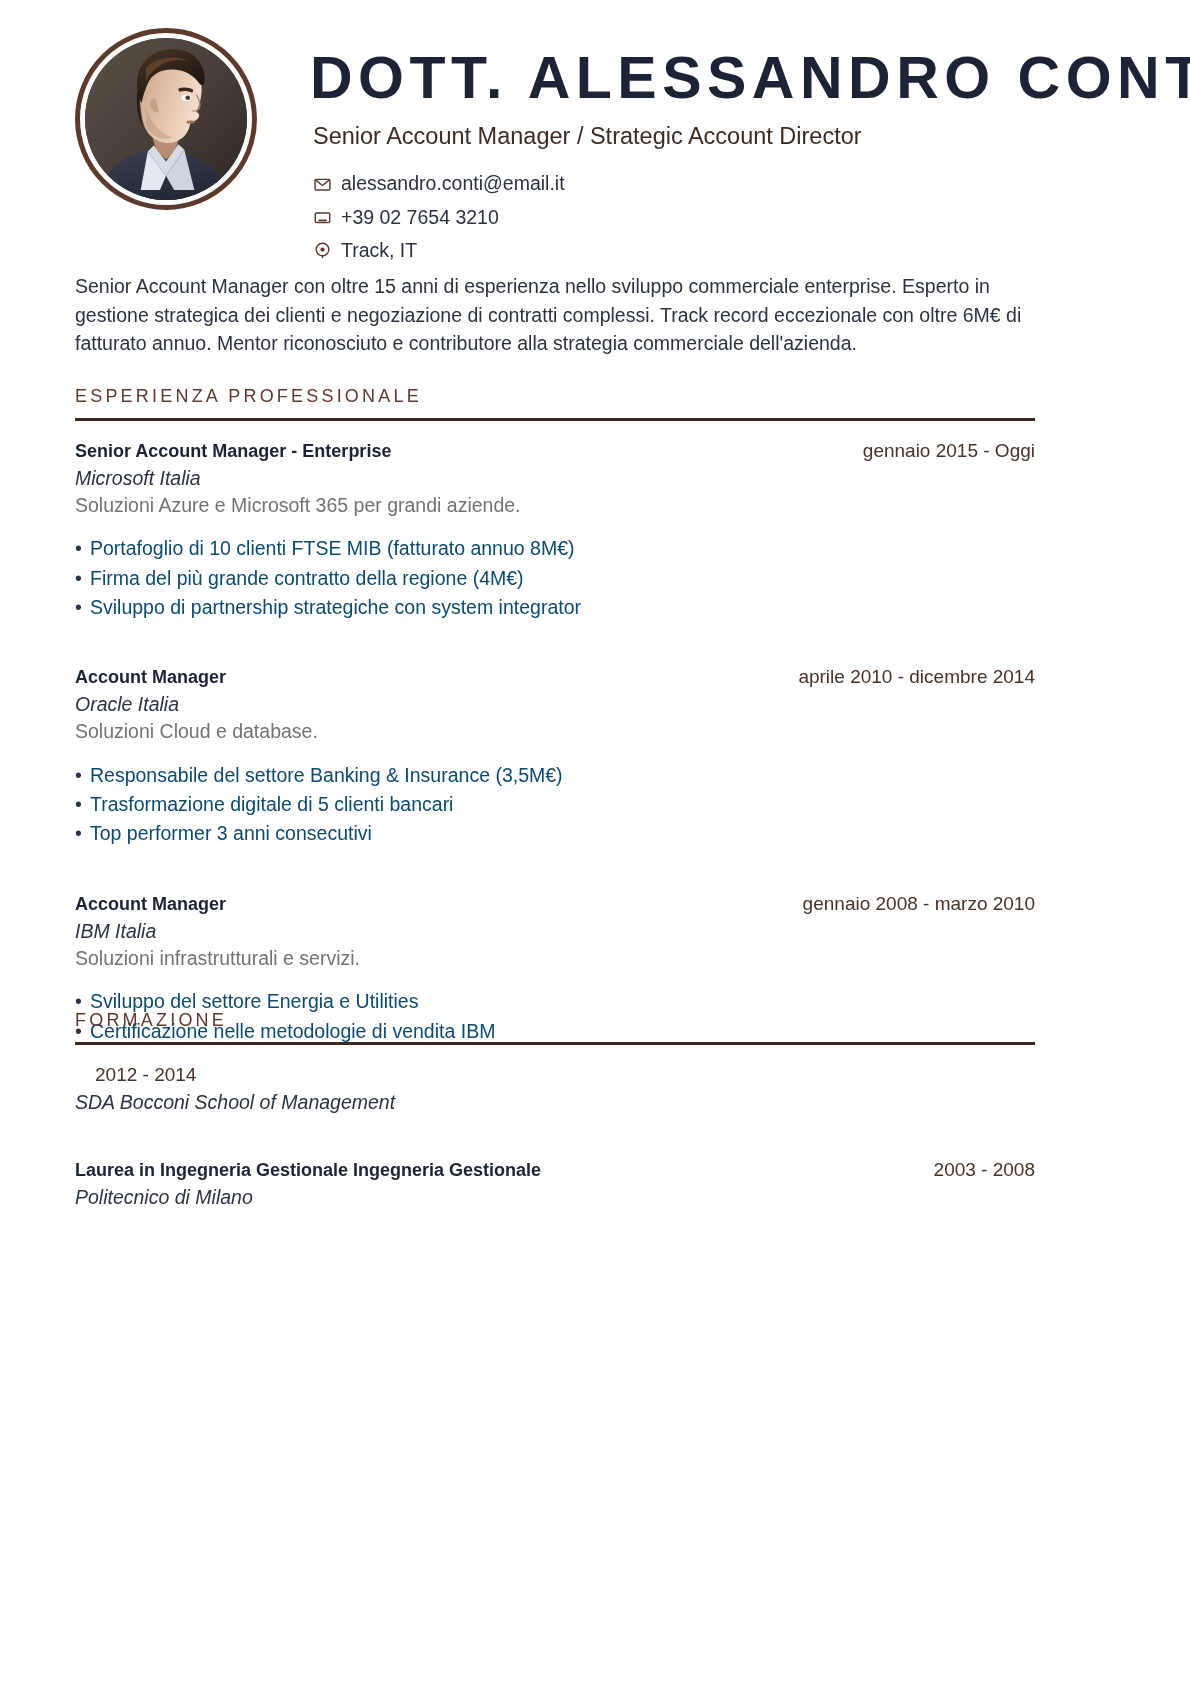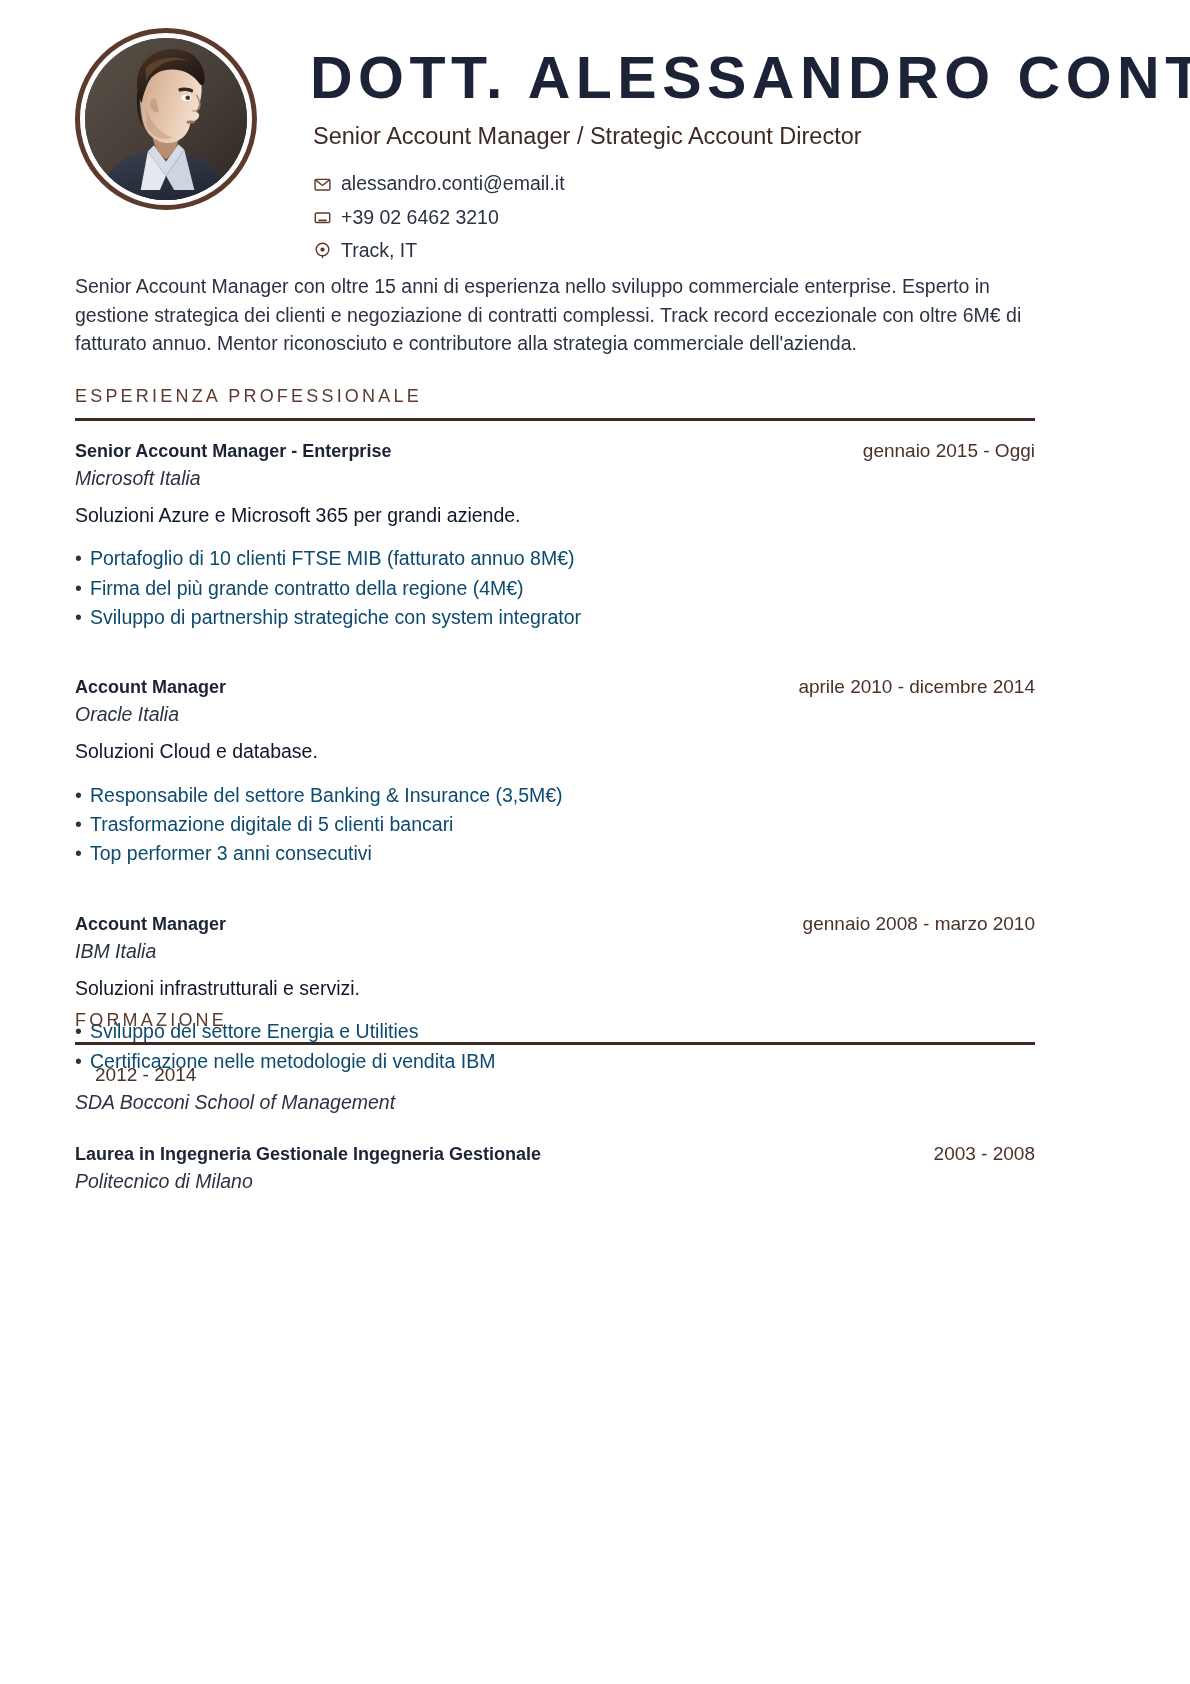--- a/index.html
+++ b/index.html
@@ -151,23 +151,23 @@
   }
   .entry-org {
     font-size: 19.5px;
     font-style: italic;
     color: #2b3242;
     line-height: 1.3;
     margin-top: 3px;
   }
   .entry-desc {
     font-size: 19.5px;
-    color: #0f172a;
+    color: #737373;
     line-height: 1.3;
-    margin-top: 12px;
+    margin-top: 2px;
   }
   .bullets {
     margin: 17px 0 0 0;
     padding: 0;
     list-style: none;
   }
   .bullets li {
     font-size: 19.5px;
     color: #0c4a6e;
     line-height: 1.35;
@@ -180,21 +180,21 @@
     position: absolute;
     left: 0;
     top: 0;
     color: #2b3242;
   }
   .exp-block { position: absolute; left: 75px; top: 386px; width: 960px; }
   .edu-block { position: absolute; left: 75px; top: 1010px; width: 960px; }
   .exp-entries { margin-top: 18px; }
   .edu-entries { margin-top: 18px; }
   .exp-entry + .exp-entry { margin-top: 45px; }
-  .edu-entry + .edu-entry { margin-top: 27px; }
+  .edu-entry + .edu-entry { margin-top: 43px; }
 </style>
 </head>
 <body>
 
 <div class="page">
   <div class="sheet">
 
     <div class="header">
 
       <div class="avatar-wrap">
@@ -269,21 +269,21 @@
             <span>alessandro.conti@email.it</span>
           </div>
 
           <div class="contact-row">
             <span class="ci">
               <svg width="19" height="19" viewBox="0 0 20 20">
                 <rect x="2.4" y="5.2" width="15.2" height="10" rx="1.2" fill="none" stroke="#5d3a2c" stroke-width="1.5"></rect>
                 <rect x="5.6" y="12.2" width="8.8" height="1.8" rx="0.6" fill="#5d3a2c"></rect>
               </svg>
             </span>
-            <span>+39 02 6462 3210</span>
+            <span>+39 02 7654 3210</span>
           </div>
 
           <div class="contact-row">
             <span class="ci">
               <svg width="19" height="19" viewBox="0 0 20 20">
                 <circle cx="10" cy="9" r="6.6" fill="none" stroke="#5d3a2c" stroke-width="1.5"></circle>
                 <circle cx="10" cy="9" r="2.2" fill="#5d3a2c"></circle>
                 <path d="M10 15.4 L10 18" stroke="#5d3a2c" stroke-width="1.5"></path>
               </svg>
             </span>

